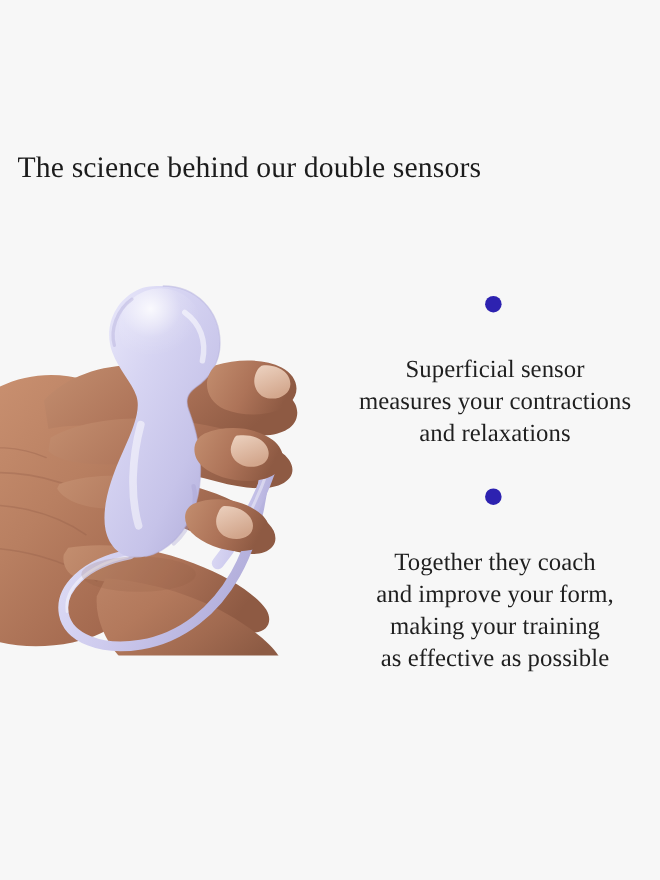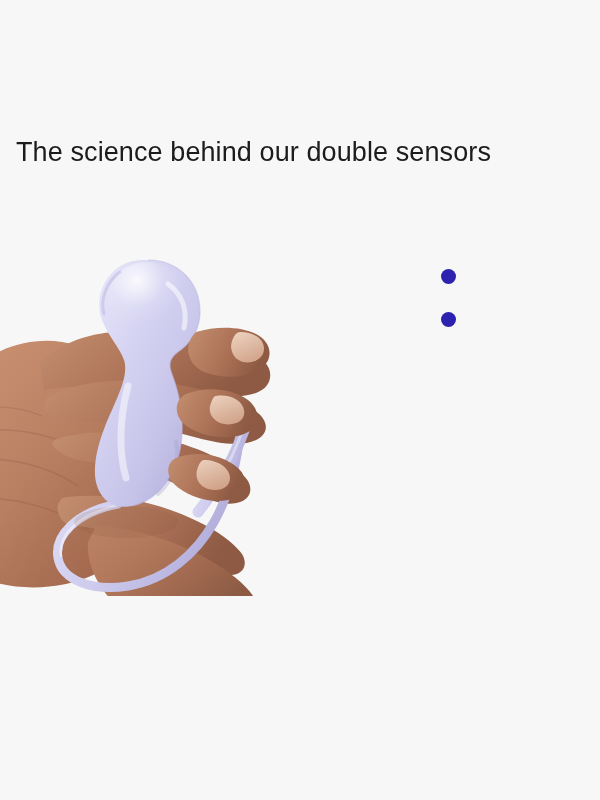--- a/index.html
+++ b/index.html
@@ -14,20 +14,21 @@
     overflow: hidden;
     position: relative;
   }
 
   #page {
     position: absolute;
     left: 0; top: 0;
     width: 600px;
     height: 800px;
     background: #f7f7f7;
+    font-family: Liberation Serif, serif;
   }
 
   
   .page-title {
     position: absolute;
     left: 16px;
     top: 117px;
     width: 560px;
     font-size: 27px;
     font-weight: 400;
@@ -269,21 +270,28 @@
     </svg>
   </div>
 
   <div class="feature-column">
 
 
     <div class="feature-separator sep-1">
       <span class="dot"></span>
     </div>
 
+    <p class="feature-text">Superficial sensor
+measures your contractions
+and relaxations</p>
 
     <div class="feature-separator sep-2">
       <span class="dot"></span>
     </div>
 
+    <p class="feature-text">Together they coach
+and improve your form,
+making your training
+as effective as possible</p>
 
   </div>
 
 </div>
 
 </body></html>

